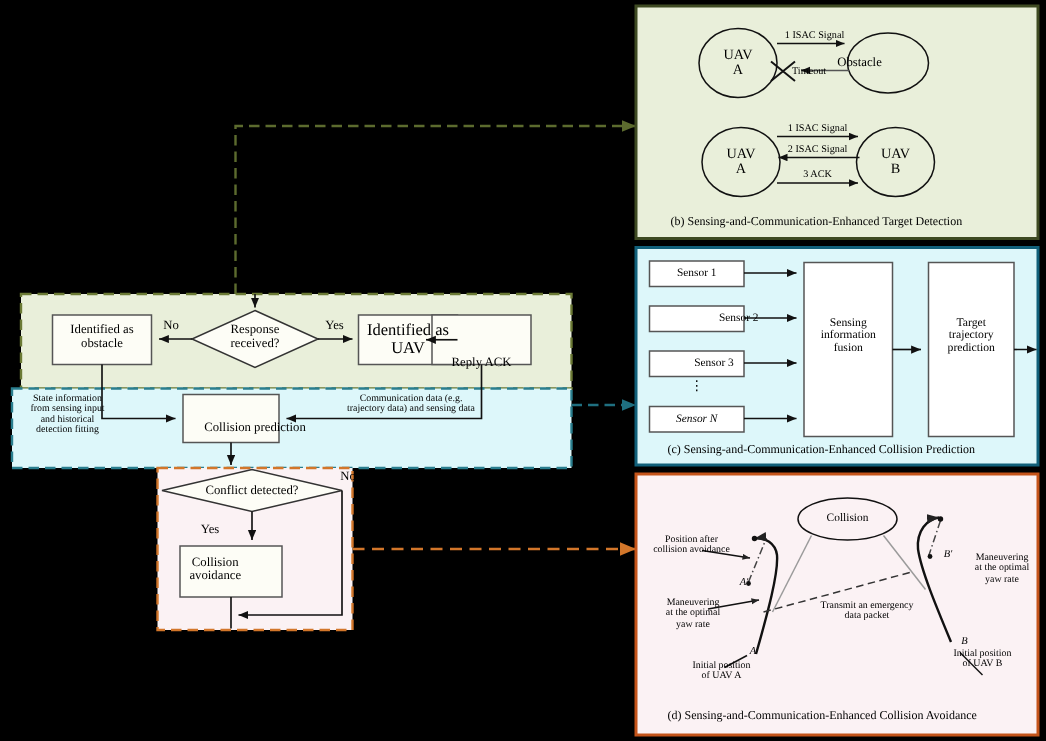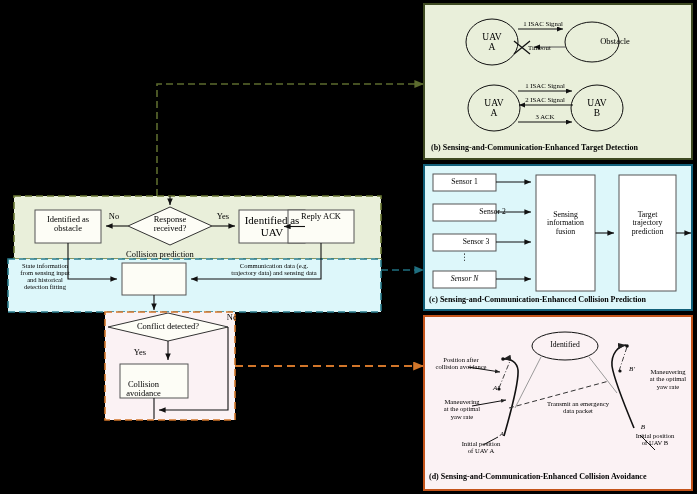--- a/index.html
+++ b/index.html
@@ -1,21 +1,21 @@
 <!DOCTYPE html>
 <html><head>
 <meta charset="utf-8">
 <style>
   html,body{margin:0;padding:0;background:#000;}
   body{width:697px;height:494px;position:relative;overflow:hidden;
        font-family:"Liberation Serif", serif;color:#000;}
   .stage{position:absolute;inset:0;width:697px;height:494px;}
   svg.layer{position:absolute;left:0;top:0;width:697px;height:494px;}
   .lbl{position:absolute;text-align:center;line-height:1.08;}
-  .panel-title{position:absolute;font-weight:bold;white-space:nowrap;}
+  .panel-title{position:absolute;font-weight:normal;white-space:nowrap;margin-left:16px;}
   .annot{position:absolute;text-align:center;line-height:1.12;}
   .ital{font-style:italic;}
 </style>
 </head>
 <body>
 
 <div class="stage">
 
   <svg class="layer" viewBox="0 0 697 494">
     <defs>
@@ -132,42 +132,42 @@
       <path d="M640,435 L655,450" stroke="#111" fill="none"></path>
     </g>
   </svg>
 
   <div class="lbl" style="left:35px;top:215px;width:66px;font-size:8.5px;">Identified as
 obstacle</div>
   <div class="lbl" style="left:138px;top:215px;width:64px;font-size:8.5px;">Response
 received?</div>
   <div class="lbl" style="left:239px;top:215px;width:66px;font-size:11px;">Identified as
 UAV</div>
-  <div class="lbl" style="left:288px;top:212px;width:66px;font-size:8.5px;">Reply ACK</div>
-  <div class="lbl" style="left:122px;top:250px;width:76px;font-size:8.5px;">Collision
+  <div class="lbl" style="left:288px;top:237px;width:66px;font-size:8.5px;">Reply ACK</div>
+  <div class="lbl" style="left:122px;top:280px;width:76px;font-size:8.5px;padding-left:10px;">Collision
 prediction</div>
   <div class="lbl" style="left:118px;top:322px;width:100px;font-size:8.5px;">Conflict detected?</div>
-  <div class="lbl" style="left:120px;top:380px;width:47px;font-size:8.5px;">Collision
+  <div class="lbl" style="left:120px;top:370px;width:47px;font-size:8.5px;">Collision
 avoidance</div>
 
   <div class="lbl" style="left:104px;top:212px;width:20px;font-size:8.5px;">No</div>
   <div class="lbl" style="left:211px;top:212px;width:24px;font-size:8.5px;">Yes</div>
   <div class="lbl" style="left:222px;top:313px;width:20px;font-size:8.5px;">No</div>
   <div class="lbl" style="left:128px;top:348px;width:24px;font-size:8.5px;">Yes</div>
 
   <div class="lbl" style="left:6px;top:262px;width:78px;font-size:6.6px;white-space:pre-line;">State information
 from sensing input
 and historical
 detection fitting</div>
   <div class="lbl" style="left:200px;top:262px;width:148px;font-size:6.6px;white-space:pre-line;">Communication data (e.g.
 trajectory data) and sensing data</div>
 
   <div class="lbl" style="left:466px;top:32px;width:52px;font-size:9.5px;white-space:pre-line;">UAV
 A</div>
-  <div class="lbl" style="left:588px;top:37px;width:54px;font-size:8.5px;font-family:Liberation Serif, serif;">Obstacle</div>
+  <div class="lbl" style="left:546px;top:37px;width:54px;font-size:8.5px;font-family:Liberation Serif, serif;">Obstacle</div>
   <div class="lbl" style="left:509px;top:20px;width:68px;font-size:6.8px;">1 ISAC Signal</div>
   <div class="lbl" style="left:528px;top:44px;width:44px;font-size:6.8px;text-align:left;">Timeout</div>
 
   <div class="lbl" style="left:468px;top:98px;width:52px;font-size:9.5px;white-space:pre-line;">UAV
 A</div>
   <div class="lbl" style="left:571px;top:98px;width:52px;font-size:9.5px;white-space:pre-line;">UAV
 B</div>
   <div class="lbl" style="left:511px;top:82px;width:68px;font-size:6.8px;">1 ISAC Signal</div>
   <div class="lbl" style="left:511px;top:96px;width:68px;font-size:6.8px;">2 ISAC Signal</div>
   <div class="lbl" style="left:511px;top:113px;width:68px;font-size:6.8px;">3 ACK</div>
@@ -180,21 +180,21 @@
   <div class="lbl" style="left:433px;top:253px;width:63px;font-size:9px;">⋮</div>
   <div class="lbl ital" style="left:433px;top:275px;width:63px;font-size:7.6px;">Sensor N</div>
   <div class="lbl" style="left:536px;top:211px;width:59px;font-size:7.8px;white-space:pre-line;">Sensing
 information
 fusion</div>
   <div class="lbl" style="left:619px;top:211px;width:57px;font-size:7.8px;white-space:pre-line;">Target
 trajectory
 prediction</div>
   <div class="panel-title" style="left:429px;top:295px;font-size:8px;">(c) Sensing-and-Communication-Enhanced Collision Prediction</div>
 
-  <div class="lbl" style="left:538px;top:341px;width:54px;font-size:7.6px;">Identified</div>
+  <div class="lbl" style="left:538px;top:341px;width:54px;font-size:7.6px;">Collision</div>
   <div class="annot" style="left:425px;top:356px;width:72px;font-size:6.6px;white-space:pre-line;">Position after
 collision avoidance</div>
   <div class="annot" style="left:428px;top:398px;width:68px;font-size:6.6px;white-space:pre-line;">Maneuvering
 at the optimal
 yaw rate</div>
   <div class="annot" style="left:637px;top:368px;width:62px;font-size:6.6px;white-space:pre-line;">Maneuvering
 at the optimal
 yaw rate</div>
   <div class="annot" style="left:527px;top:400px;width:102px;font-size:6.6px;white-space:pre-line;">Transmit an emergency
 data packet</div>

